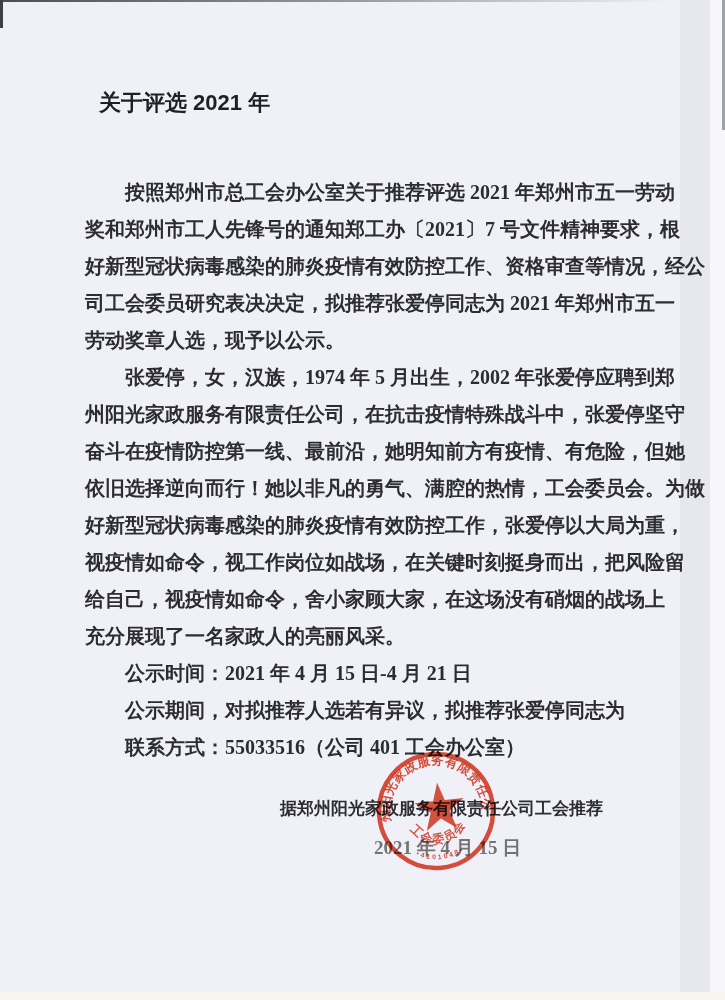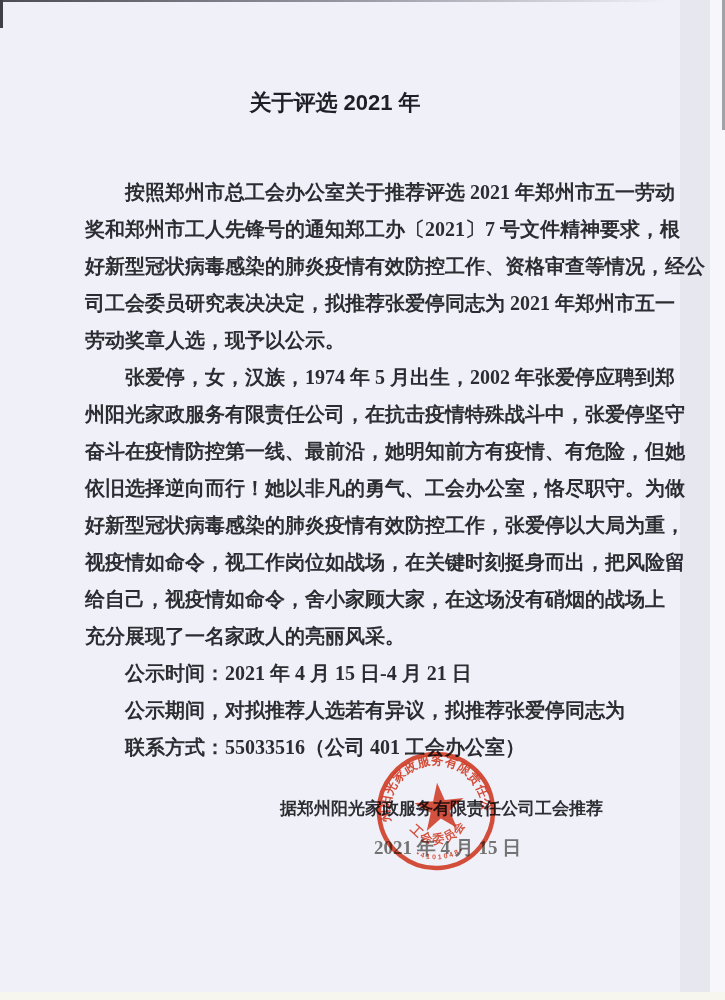--- a/index.html
+++ b/index.html
@@ -12,22 +12,22 @@
   .top-line   { position:absolute; left:0; top:0; width:725px; height:2px;
                 background:linear-gradient(to right,#4c4c55,#9b9ba6 50%,rgba(155,155,166,0) 92%); }
   .corner-mark{ position:absolute; left:0; top:0; width:3px; height:28px; background:#3f3f47; }
   .right-band { position:absolute; left:680px; top:0; width:30px; height:1000px; background:#e7e7f0; }
   .right-strip{ position:absolute; left:710px; top:0; width:15px; height:1000px; background:#f6f6fb; }
   .right-edge { position:absolute; left:722px; top:0; width:3px; height:130px; background:#7d7d88; opacity:.7; }
   .bottom-strip{ position:absolute; left:0; top:992px; width:725px; height:8px; background:#f7f6ee; }
 
   
   .titles {
-    position:absolute; left:75px; top:84px; width:520px;
-    text-align:center; font-family:"Liberation Sans", sans-serif;
+    position:absolute; left:99px; top:84px; width:520px;
+    text-align:left; font-family:"Liberation Sans", sans-serif;
     font-weight:bold; font-size:22px; line-height:37px; color:#1f1f26;
   }
   .content {
     position:absolute; left:85px; top:174px; width:520px;
     font-size:20px; line-height:37px; color:#2c2c32;
   }
   .content div { white-space:nowrap;font-weight:bold; }
   .para > div:first-child { text-indent:2em; }
   .notices > div { text-indent:2em; }
   .signature {
@@ -66,21 +66,21 @@
         <div>按照郑州市总工会办公室关于推荐评选 2021 年郑州市五一劳动</div>
         <div>奖和郑州市工人先锋号的通知郑工办〔2021〕7 号文件精神要求，根</div>
         <div>好新型冠状病毒感染的肺炎疫情有效防控工作、资格审查等情况，经公</div>
         <div>司工会委员研究表决决定，拟推荐张爱停同志为 2021 年郑州市五一</div>
         <div>劳动奖章人选，现予以公示。</div>
       </div>
     <div class="para">
         <div>张爱停，女，汉族，1974 年 5 月出生，2002 年张爱停应聘到郑</div>
         <div>州阳光家政服务有限责任公司，在抗击疫情特殊战斗中，张爱停坚守</div>
         <div>奋斗在疫情防控第一线、最前沿，她明知前方有疫情、有危险，但她</div>
-        <div>依旧选择逆向而行！她以非凡的勇气、工会办公室，恪尽职守。为做</div>
+        <div>依旧选择逆向而行！她以非凡的勇气、满腔的热情，工会委员会。为做</div>
         <div>好新型冠状病毒感染的肺炎疫情有效防控工作，张爱停以大局为重，</div>
         <div>视疫情如命令，视工作岗位如战场，在关键时刻挺身而出，把风险留</div>
         <div>给自己，视疫情如命令，舍小家顾大家，在这场没有硝烟的战场上</div>
         <div>充分展现了一名家政人的亮丽风采。</div>
       </div>
     <div class="notices">
         <div>公示时间：2021 年 4 月 15 日-4 月 21 日</div>
         <div>公示期间，对拟推荐人选若有异议，拟推荐张爱停同志为</div>
         <div>联系方式：55033516（公司 401 工会办公室）</div>
       </div>

